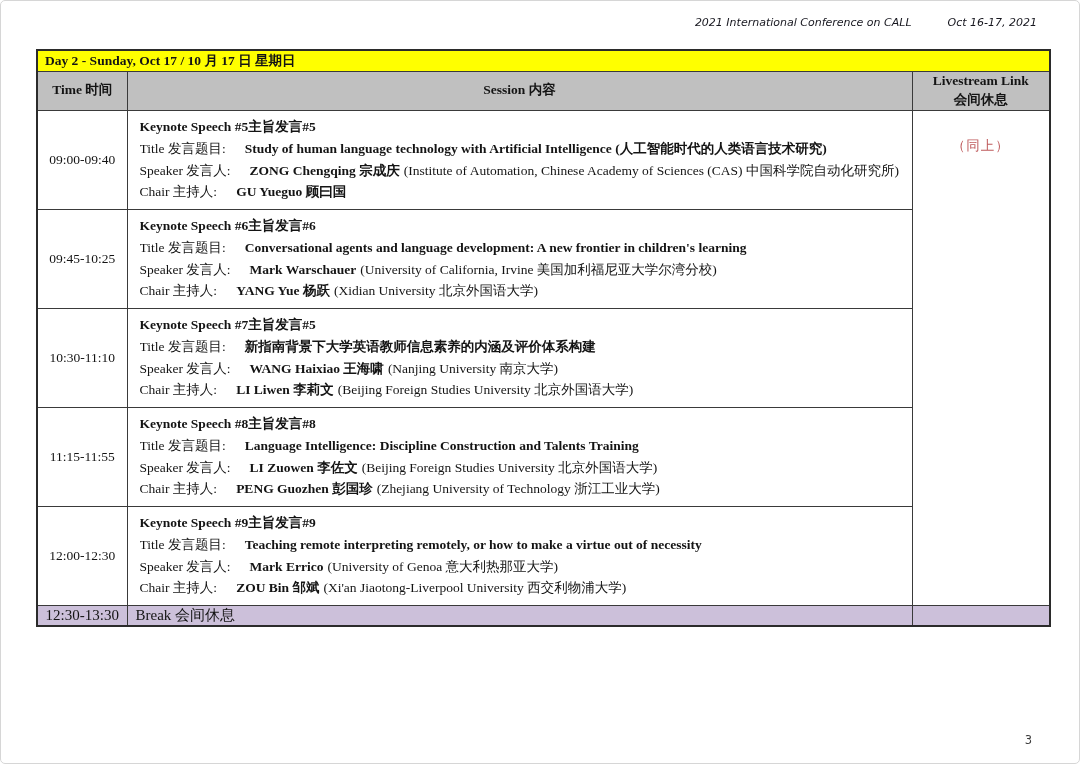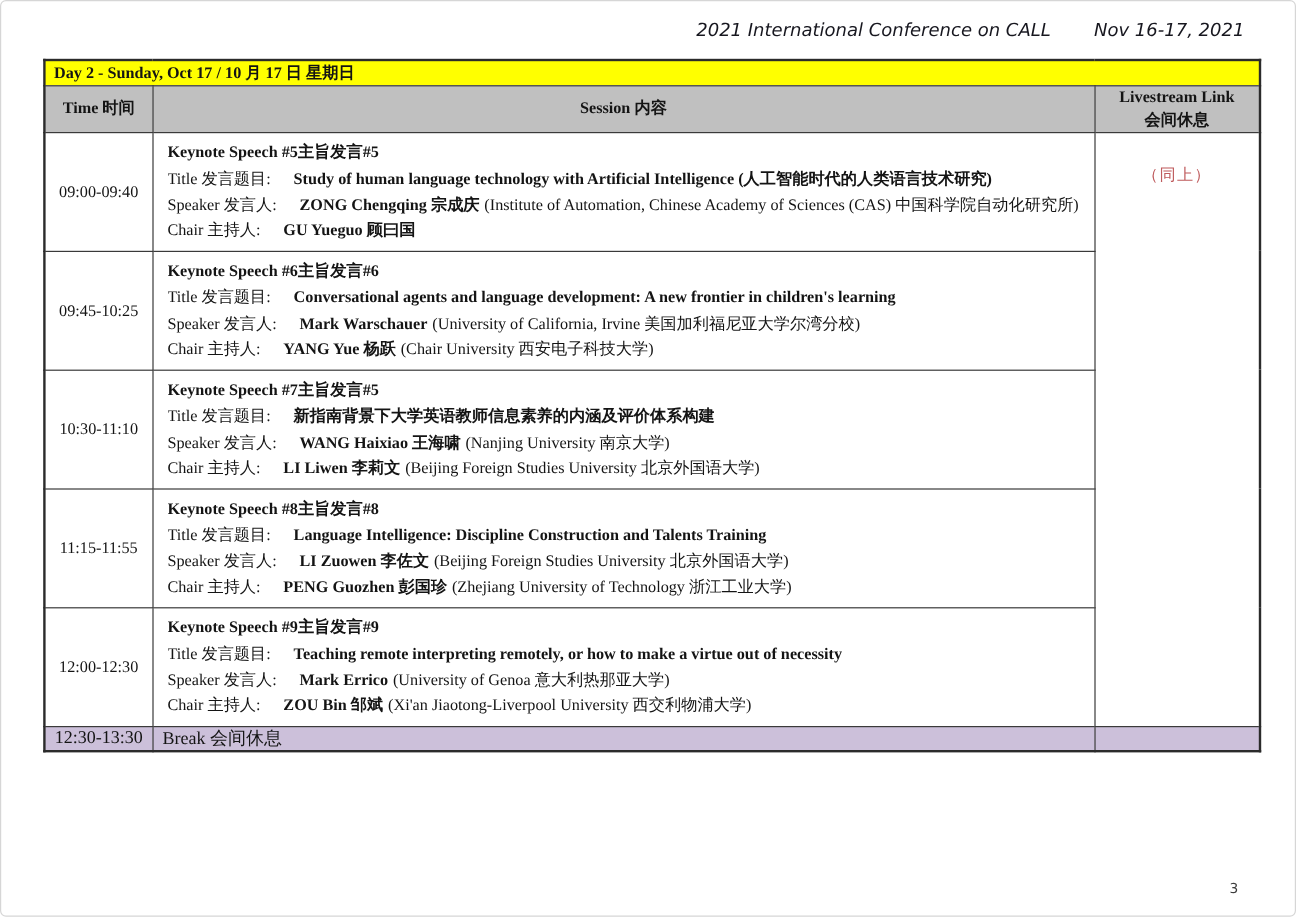--- a/index.html
+++ b/index.html
@@ -4,21 +4,21 @@
 <style>
   * { margin: 0; padding: 0; box-sizing: border-box; }
   html, body { background: #ffffff; }
   body { width: 1080px; height: 764px; position: relative; overflow: hidden;
          font-family: "Liberation Serif", "DejaVu Serif", serif; color: #141414; }
   .page { position: absolute; inset: 0; background: #fff; border: 1px solid #d6d6d6; border-radius: 5px; }
 
   
   .doc-header { position: absolute; top: 15px; right: 42px;
     font-family: "DejaVu Sans", "Liberation Sans", sans-serif;
-    font-style: italic; font-size: 15px; color: #17171f; display: flex; gap: 36px; }
+    font-style: italic; font-size: 11px; color: #17171f; display: flex; gap: 36px; }
 
   
   table.schedule { position: absolute; left: 35px; top: 48px; width: 1013px;
     border-collapse: collapse; table-layout: fixed; font-size: 13.5px; }
   table.schedule td, table.schedule th { border: 1px solid #3a3a3a; }
   table.schedule { border: 2px solid #2b2b2b; padding-left: 24px; }
 
   tr.banner-row td { height: 21px; background: #ffff00; font-weight: bold;
     text-align: left; padding: 0 0 0 7px; font-size: 13.5px; }
 
@@ -44,21 +44,21 @@
   .page-number { position: absolute; right: 47px; bottom: 16px; font-size: 11.5px;
     color: #3d3d3d; font-family: "DejaVu Sans", sans-serif; }
 </style>
 </head>
 <body>
 
 <div class="page">
 
   <div class="doc-header">
     <span>2021 International Conference on CALL</span>
-    <span>Nov 16-17, 2021</span>
+    <span>Oct 16-17, 2021</span>
   </div>
 
   <table class="schedule">
     <colgroup>
         <col style="width:90px">
         <col style="width:785px">
         <col style="width:138px">
       </colgroup>
 
     <tbody>
@@ -87,21 +87,21 @@
         <div class="note">（同上）</div>
       </td>
     </tr>
 
     <tr class="data-row">
       <td class="time-cell">09:45-10:25</td>
       <td class="session-cell">
         <div class="line"><span class="b">Keynote Speech #6</span><span class="b cn">主旨发言#6</span></div>
         <div class="line"><span class="lbl">Title 发言题目:</span><span class="b">Conversational agents and language development: A new frontier in children's learning</span></div>
         <div class="line"><span class="lbl">Speaker 发言人:</span><span class="b">Mark Warschauer</span><span class="rg">(University of California, Irvine 美国加利福尼亚大学尔湾分校)</span></div>
-        <div class="line"><span class="lbl">Chair 主持人:</span><span class="b">YANG Yue 杨跃</span><span class="rg">(Chair University 西安电子科技大学)</span></div>
+        <div class="line"><span class="lbl">Chair 主持人:</span><span class="b">YANG Yue 杨跃</span><span class="rg">(Xidian University 北京外国语大学)</span></div>
       </td>
     </tr>
 
     <tr class="data-row">
       <td class="time-cell">10:30-11:10</td>
       <td class="session-cell">
         <div class="line"><span class="b">Keynote Speech #7</span><span class="b cn">主旨发言#5</span></div>
         <div class="line"><span class="lbl">Title 发言题目:</span><span class="b">新指南背景下大学英语教师信息素养的内涵及评价体系构建</span></div>
         <div class="line"><span class="lbl">Speaker 发言人:</span><span class="b">WANG Haixiao 王海啸</span><span class="rg">(Nanjing University 南京大学)</span></div>
         <div class="line"><span class="lbl">Chair 主持人:</span><span class="b">LI Liwen 李莉文</span><span class="rg">(Beijing Foreign Studies University 北京外国语大学)</span></div>

